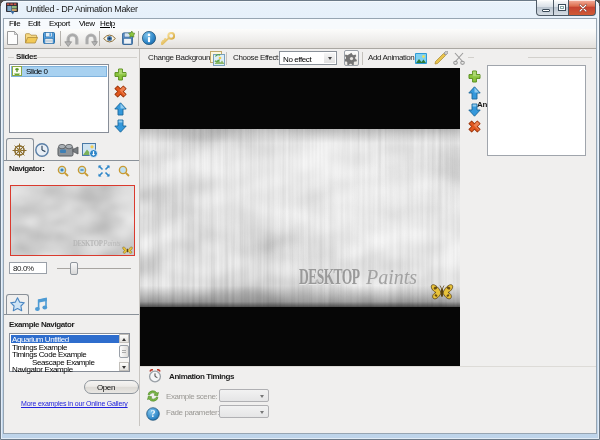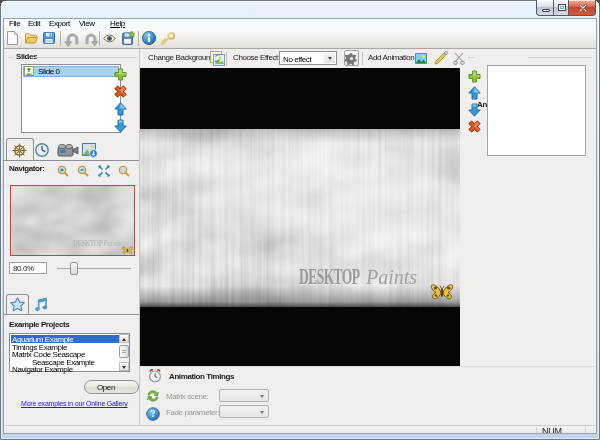--- a/index.html
+++ b/index.html
@@ -37,20 +37,35 @@
 .icon { position:absolute; }
 .dd { position:absolute; height:13px; background:linear-gradient(180deg,#f2f2f2,#e5e5e6); border:1px solid #b0b0b3; border-radius:2px; color:#555; }
 .dd .arr { position:absolute; right:4px; top:5px; width:0; height:0; border-left:2.5px solid transparent; border-right:2.5px solid transparent; border-top:3.5px solid #777; }
 </style>
 </head>
 <body>
 <div id="win">
  <div id="frame"></div>
  <div style="position:absolute; left:0; top:0; width:6px; height:6px; background:radial-gradient(circle at 6px 6px, transparent 5.5px, #4f4f4f 5.5px);"></div>
  <div style="position:absolute; right:0; top:0; width:6px; height:6px; background:radial-gradient(circle at 0px 6px, transparent 5.5px, #4f4f4f 5.5px);"></div>
+ <div id="titlebar">
+  <div class="icon" id="app-icon" style="left:6px; top:2px;">
+        <svg width="12" height="13" viewBox="0 0 14 14">
+    <rect x="0" y="0" width="14" height="11" rx="1" fill="#2b2b34"></rect>
+    <rect x="1" y="1" width="3" height="2" fill="#c8554a"></rect>
+          <rect x="5" y="1" width="3" height="2" fill="#c8554a"></rect>
+          <rect x="9" y="1" width="3" height="2" fill="#c8554a"></rect>
+    <rect x="1.5" y="4" width="5" height="6" fill="#7da8c8"></rect>
+    <rect x="7" y="4" width="5.5" height="3" fill="#8fb87a"></rect>
+    <rect x="7" y="7.5" width="5.5" height="2.5" fill="#c8a06a"></rect>
+    <path d="M5 10 l3 4 2-4 z" fill="#3a6a9e"></path>
+        </svg>
+      </div>
+  <div id="title-text">Untitled - DP Animation Maker</div>
+ </div>
  <div id="capbtns">
   <div class="cb" id="cb-min">
         <div style="position:absolute; left:5px; top:9px; width:8px; height:3px; background:#fff; border:1px solid #3a4a58; border-radius:1px;"></div>
       </div>
   <div class="cb" id="cb-max">
         <div style="position:absolute; left:4px; top:4px; width:8px; height:7px; background:#fff; border:1px solid #3a4a58;">
           <div style="position:absolute; left:1px; top:1px; width:4px; height:3px; border:1px solid #8aa;"></div>
         </div>
       </div>
   <div class="cb" id="cb-close">
@@ -59,21 +74,21 @@
     <path d="M11 5 l6 6 M17 5 l-6 6" stroke="#fff" stroke-width="1.2" stroke-linecap="round"></path>
         </svg>
       </div>
  </div>
  <div id="client">
   <div id="menubar">
    <span class="menu" style="left:5px;">File</span>
    <span class="menu" style="left:24px;">Edit</span>
    <span class="menu" style="left:45px;">Export</span>
    <span class="menu" style="left:75px;">View</span>
-   <span class="menu" style="left:106px;text-decoration:underline;">Help</span>
+   <span class="menu" style="left:96px;text-decoration:underline;">Help</span>
   </div>
   <div id="toolbar"></div>
 
   <div class="icon" style="left:3px; top:12px;">
         <svg width="11" height="14" viewBox="0 0 11 14">
     <path d="M0.5 0.5 h7 l3 3 v10 h-10 z" fill="#fdfdfd" stroke="#9a9a9a"></path>
     <path d="M7.5 0.5 l3 3 h-3 z" fill="#e4e4e4" stroke="#9a9a9a" stroke-width=".7"></path>
         </svg>
       </div>
   <div class="icon" style="left:21px; top:14px;">
@@ -264,21 +279,21 @@
      <path d="M11.5 6.5 L10 3.5 M12.5 6.5 L14 3.5" stroke="#5a4210" stroke-width="0.7" fill="none"></path>
           </svg>
         </div>
   </div>
 
   <div id="leftpanel">
 
    <div class="hline" style="left:4px; top:38px; width:6px;"></div>
    <span class="gb-label" style="left:12px; top:33px;">Slides</span>
    <div class="hline" style="left:30px; top:38px; width:103px;"></div>
-   <div class="listbox" style="left:5px; top:45px; width:100px; height:69px;margin-left:12px;">
+   <div class="listbox" style="left:5px; top:45px; width:100px; height:69px;">
     <div style="position:absolute; left:1px; top:1px; right:1px; height:11px; background:#a8d1f0; border:1px solid #7fb2dd;">
      <span style="position:absolute; left:14px; top:0px; color:#000;">Slide 0</span>
     </div>
     <div class="icon" id="slideicon" style="left:2px; top:1px;">
             <svg width="10" height="10" viewBox="0 0 10 10">
       <rect x="0.5" y="0.5" width="9" height="9" fill="#fdfdf2" stroke="#8aa845"></rect>
       <path d="M5 2 a2 2 0 0 1 2 2 l-1.2 .2 a1 1 0 0 0 -1.6 0 l-1.2-.2 a2 2 0 0 1 2-2z" fill="#6aa832"></path>
       <rect x="4.4" y="2.6" width="1.2" height="3.4" fill="#46881e"></rect>
       <path d="M2 7.5 h6 l-1 1.5 h-4 z" fill="#6aa832"></path>
             </svg>
@@ -428,27 +443,27 @@
         </div>
    <div class="icon" id="tab-music" style="left:30px; top:278px;">
           <svg width="14" height="15" viewBox="0 0 14 15">
      <ellipse cx="3.4" cy="12" rx="2.4" ry="1.9" fill="#4e9bd4"></ellipse>
      <ellipse cx="10.8" cy="10.5" rx="2.4" ry="1.9" fill="#4e9bd4"></ellipse>
      <path d="M4.6 12 V3.2 L12 1.6 V10.5" stroke="#4e9bd4" stroke-width="1.6" fill="none"></path>
      <path d="M4 2.8 L12.8 1 V4 L4 5.8 z" fill="#4e9bd4"></path>
           </svg>
         </div>
 
-   <span class="gb-label" style="left:5px; top:301px;">Example Projects</span>
+   <span class="gb-label" style="left:5px; top:301px;">Example Navigator</span>
    <div class="listbox" style="left:5px; top:314px; width:121px; height:39px;">
     <div style="position:absolute; left:1px; top:1px; width:108px; height:8px; background:#2e6dcd;">
-            <span style="position:absolute; left:1px; top:0px; color:#fff;">Aquarium Example</span>
+            <span style="position:absolute; left:1px; top:0px; color:#fff;">Aquarium Untitled</span>
           </div>
     <span style="position:absolute; left:2px; top:9px; color:#000;">Timings Example</span>
-    <span style="position:absolute; left:2px; top:16px; color:#000;">Matrix Code Seascape</span>
+    <span style="position:absolute; left:2px; top:16px; color:#000;">Timings Code Example</span>
     <span style="position:absolute; left:2px; top:24px; color:#000;margin-left:20px;">Seascape Example</span>
     <span style="position:absolute; left:2px; top:31px; color:#000;">Navigator Example</span>
     <div id="sbar" style="position:absolute; right:0; top:0; width:10px; height:37px; background:#f6f5f4;">
      <div style="position:absolute; top:0; left:0; width:10px; height:9px; background:linear-gradient(180deg,#fdfdfc,#e2e0dd); border:1px solid #c2bfba;">
       <div style="position:absolute; left:2px; top:3px; width:0; height:0; border-left:2.5px solid transparent; border-right:2.5px solid transparent; border-bottom:3px solid #333;"></div>
             </div>
      <div style="position:absolute; top:11px; left:0; width:10px; height:13px; background:linear-gradient(90deg,#fdfdfd,#dddbd8); border:1px solid #9aa0a8; border-radius:2px;">
       <div style="position:absolute; left:2px; top:4px; width:4px; height:1px; background:#aaa;"></div>
       <div style="position:absolute; left:2px; top:6px; width:4px; height:1px; background:#aaa;"></div>
             </div>
@@ -509,21 +524,21 @@
      <line x1="7" y1="7.5" x2="9.4" y2="8.6" stroke="#444" stroke-width="1"></line>
           </svg>
         </div>
    <span class="gb-label" style="left:165px; top:353px;">Animation Timings</span>
    <div class="icon" id="bt-refresh" style="left:142px; top:370px;">
           <svg width="14" height="14" viewBox="0 0 14 14">
      <path d="M2 5.5 a5 5 0 0 1 9-1.5 l1.5-.5 -1 3.5 -3.5-1 1.5-.8 a3.5 3.5 0 0 0 -6 .8 z" fill="#7ab648" stroke="#4e8824" stroke-width=".6"></path>
      <path d="M12 8.5 a5 5 0 0 1 -9 1.5 l-1.5 .5 1-3.5 3.5 1 -1.5 .8 a3.5 3.5 0 0 0 6-.8 z" fill="#7ab648" stroke="#4e8824" stroke-width=".6"></path>
           </svg>
         </div>
-   <span class="lbl" style="left:162px; top:373px; color:#9a9894;">Matrix scene:</span>
+   <span class="lbl" style="left:162px; top:373px; color:#9a9894;">Example scene:</span>
    <div class="dd" style="left:215px; top:370px; width:50px;">
           <div class="arr"></div>
         </div>
    <div class="icon" id="bt-help" style="left:142px; top:388px;">
           <svg width="14" height="14" viewBox="0 0 14 14">
      <defs>
               <radialGradient id="hg" cx=".35" cy=".3" r=".9">
                 <stop offset="0" stop-color="#85c8ee"></stop>
                 <stop offset=".65" stop-color="#3188c8"></stop>
                 <stop offset="1" stop-color="#1d608f"></stop>
@@ -532,19 +547,14 @@
      <circle cx="7" cy="7" r="6.3" fill="url(#hg)" stroke="#16496e" stroke-width=".7"></circle>
      <text x="7" y="10.4" text-anchor="middle" font-family="Liberation Serif,serif" font-size="9.5" font-weight="bold" fill="#fff">?</text>
           </svg>
         </div>
    <span class="lbl" style="left:162px; top:389px; color:#9a9894;">Fade parameter:</span>
    <div class="dd" style="left:215px; top:386px; width:50px;">
           <div class="arr"></div>
         </div>
   </div>
 
-  <div id="statusbar">
-   <div class="vline" style="left:532px; top:1px; height:9px; background:#d8d6d3;"></div>
-   <span style="position:absolute; left:538px; top:0px; font-size:9px; letter-spacing:-0.2px; color:#222;">NUM</span>
-   <div class="vline" style="left:581px; top:1px; height:9px; background:#d8d6d3;"></div>
-  </div>
  </div>
 </div>
 
 </body></html>

